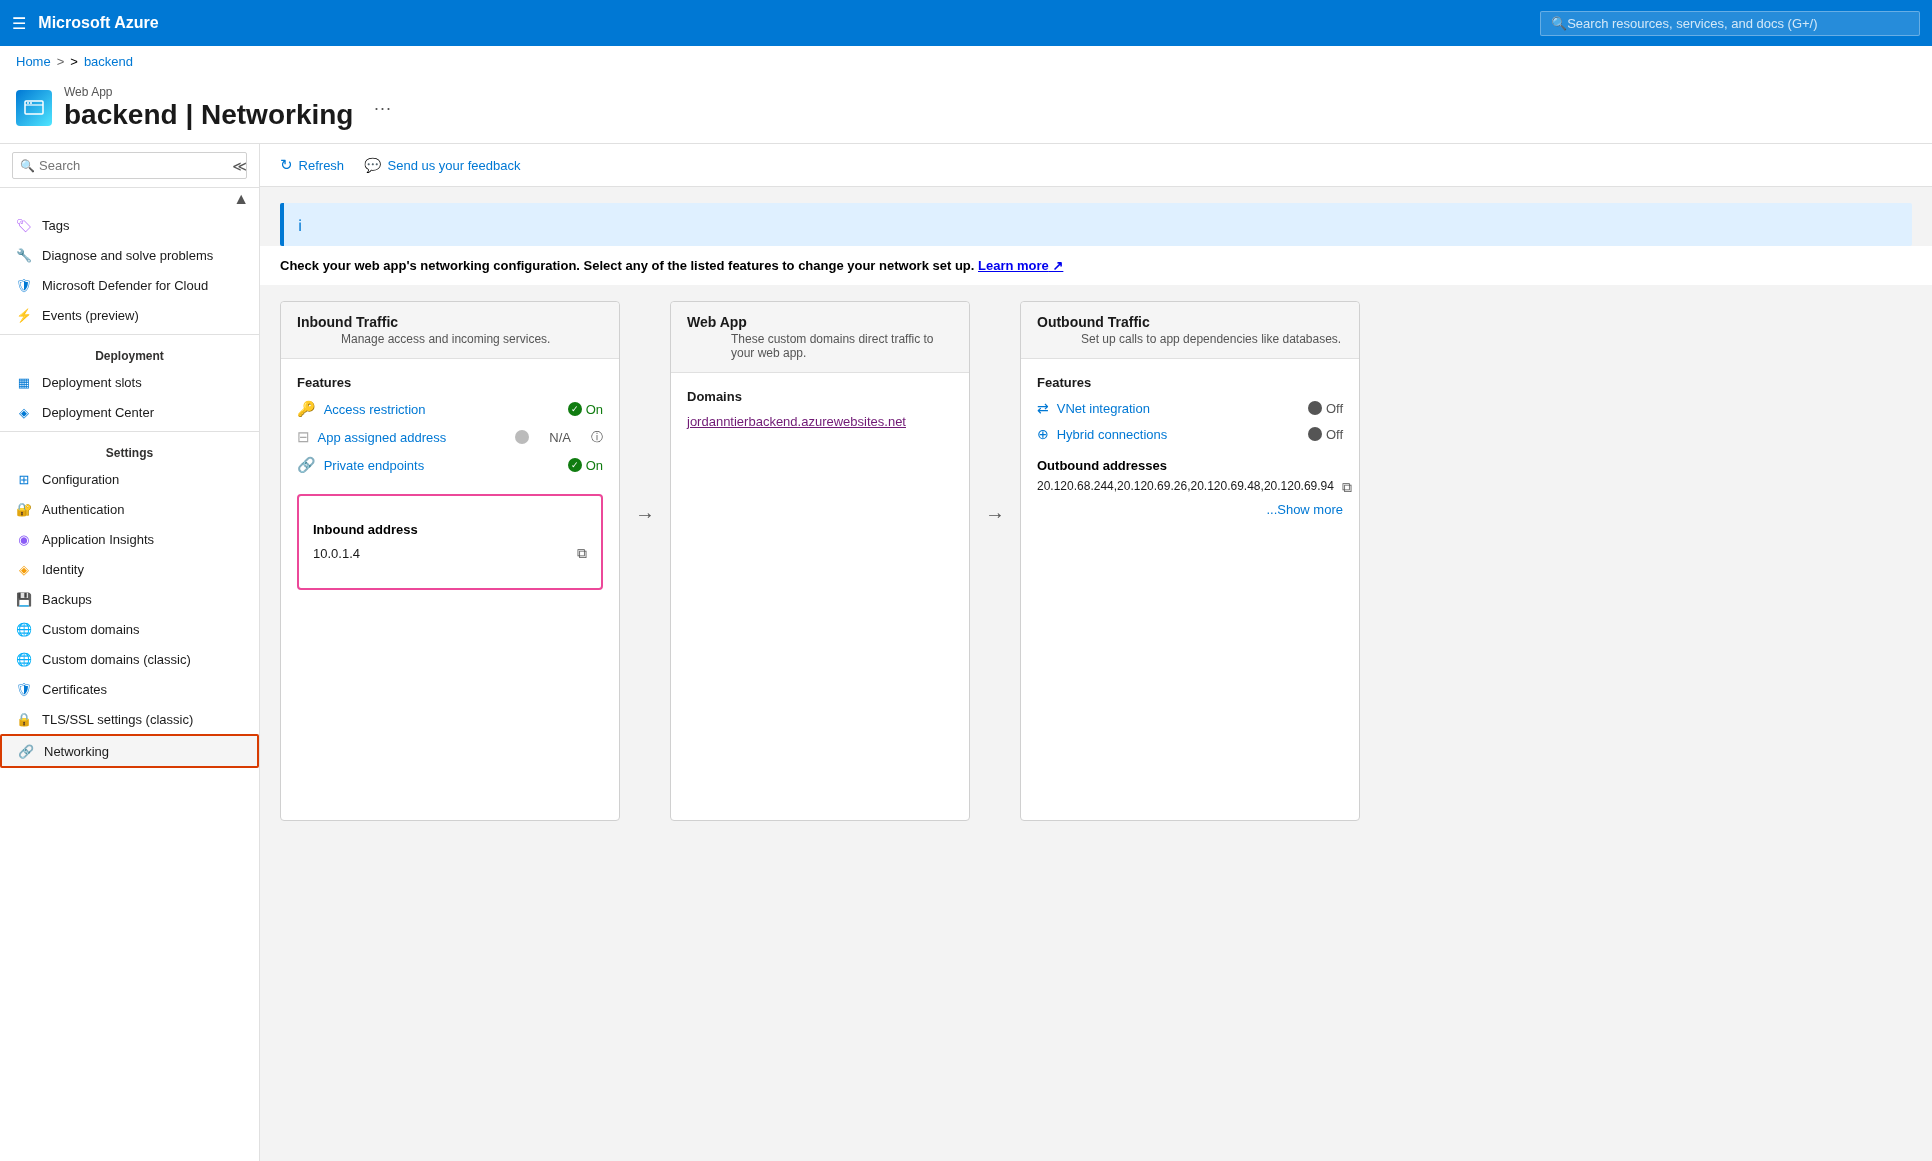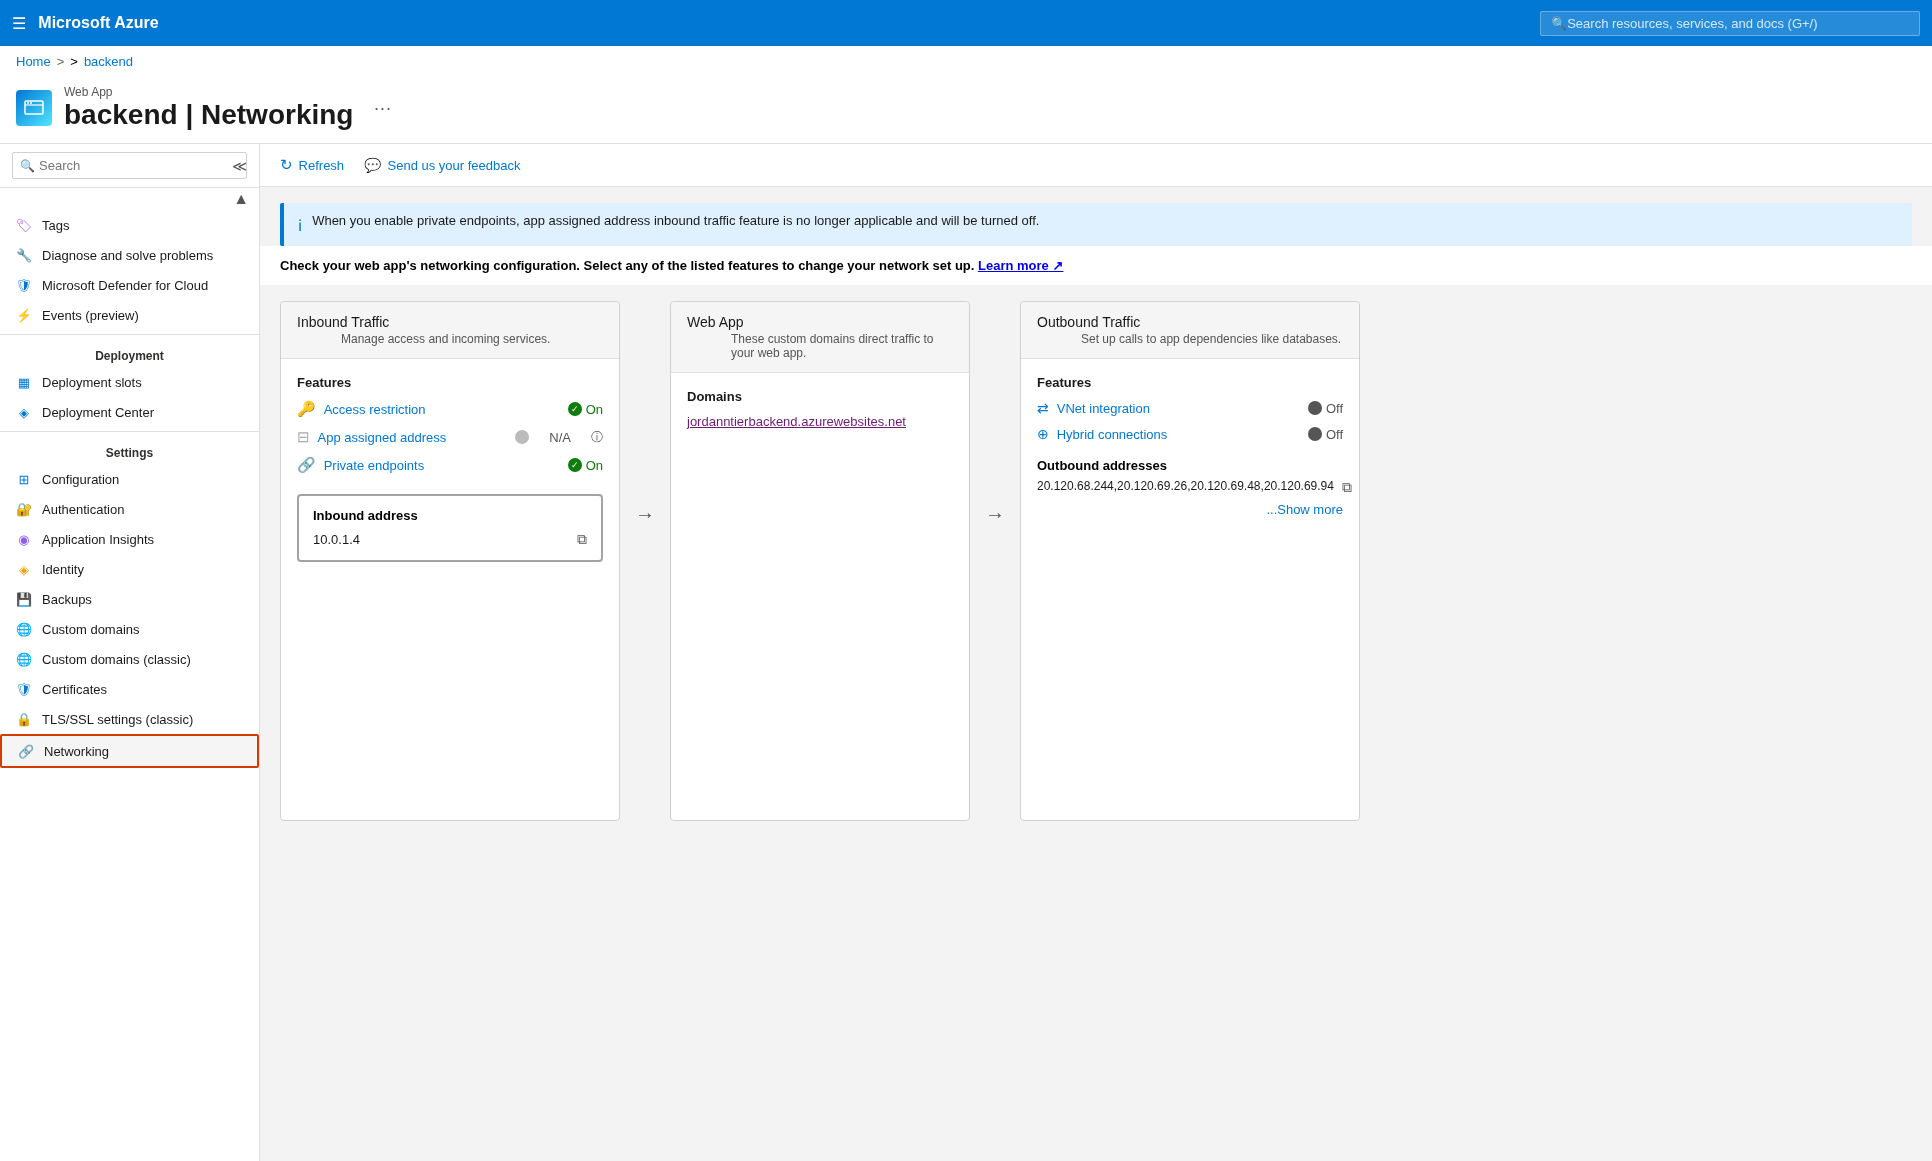--- a/index.html
+++ b/index.html
@@ -189,44 +189,44 @@
     .diag-box.inbound { width: 340px; }
     .diag-box.webapp { width: 300px; }
     .diag-box.outbound { width: 340px; }
 
     .diag-header {
       background: #f5f5f5;
       padding: 12px 16px;
       border-bottom: 1px solid #e0e0e0;
       border-radius: 4px 4px 0 0;
     }
-    .diag-header-title { font-weight: 400; font-size: 14px; color: #1a1a1a; }
+    .diag-header-title { font-weight: 700; font-size: 14px; color: #1a1a1a; }
     .diag-header-sub { font-size: 12px; color: #555; margin-top: 2px; margin-left: 44px; }
 
     .diag-body { padding: 16px; }
     .features-label { font-size: 13px; font-weight: 600; margin-bottom: 10px; color: #1a1a1a; }
     .feature-row {
       display: flex;
       align-items: center;
       gap: 8px;
       margin-bottom: 10px;
       font-size: 13px;
     }
     .feature-link { color: #0078d4; cursor: pointer; text-decoration: none; flex: 1; }
     .status-on { display: flex; align-items: center; gap: 4px; color: #107c10; }
     .status-na { display: flex; align-items: center; gap: 20px; color: #555; }
     .status-off { display: flex; align-items: center; gap: 4px; color: #555; margin-left: 15px; }
     .dot-green { width: 14px; height: 14px; border-radius: 50%; background: #107c10; display: flex; align-items: center; justify-content: center; color: white; font-size: 9px; }
     .dot-gray { width: 14px; height: 14px; border-radius: 50%; background: #bbb; display: flex; align-items: center; justify-content: center; }
     .dot-off { width: 14px; height: 14px; border-radius: 50%; background: #555; display: flex; align-items: center; justify-content: center; color: white; font-size: 8px; }
 
     .inbound-addr-box {
-      border: 2px solid #a3a3a3;
+      border: 2px solid #ec4899;
       border-radius: 4px;
-      padding: 12px 14px;
+      padding: 26px 14px;
       margin-top: 20px;
     }
     .addr-label { font-weight: 600; font-size: 13px; margin-bottom: 8px; }
     .addr-value { font-size: 13px; color: #1a1a1a; }
     .addr-row { display: flex; align-items: center; justify-content: space-between; }
     .copy-icon { cursor: pointer; color: #555; font-size: 14px; }
 
     .domains-label { font-size: 13px; font-weight: 600; margin-bottom: 10px; color: #1a1a1a; }
     .domain-link { color: #701a75; font-size: 13px; cursor: pointer; }
 
@@ -378,21 +378,20 @@
         <span>Refresh</span>
       </button>
       <button class="toolbar-btn">
         <span style="font-size:14px;">💬</span>
         <span>Send us your feedback</span>
       </button>
     </div>
 
     <div class="info-banner">
       <span class="info-icon">ℹ</span>
-      <span>When you enable private endpoints, app assigned address inbound traffic feature is no longer applicable and will be turned off.</span>
     </div>
 
     <div style="padding: 12px 20px; background:white; margin-top:0; font-size:13px;font-weight:bold;">
       <span>Check your web app's networking configuration. Select any of the listed features to change your network set up.</span>
       <a href="#"> <span>Learn more</span> ↗</a>
     </div>
 
     <div class="diagram-area">
 
       <div class="diag-box inbound">

